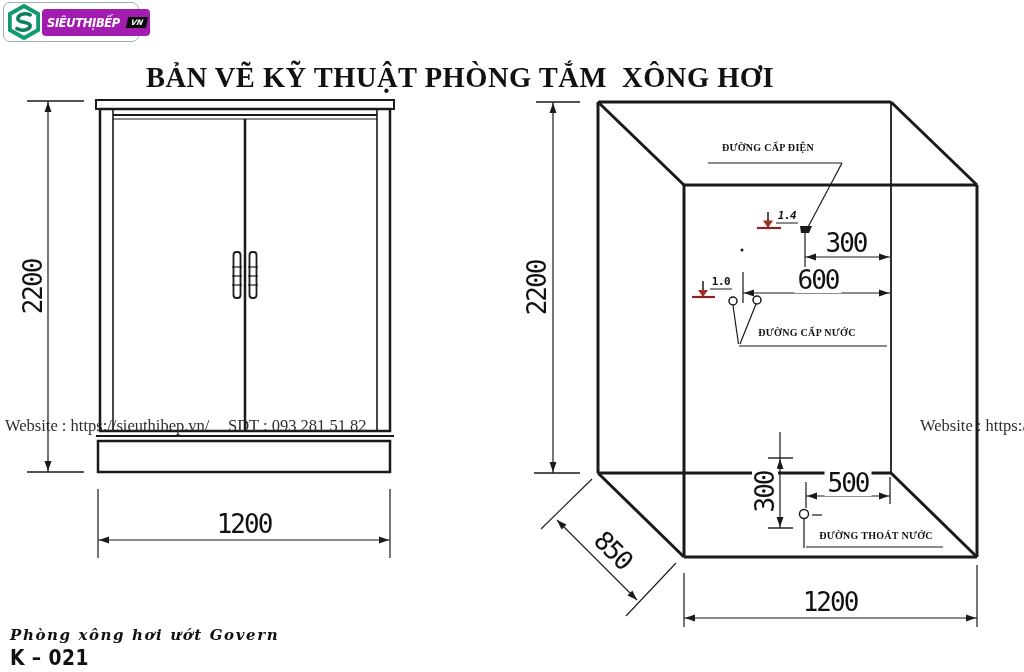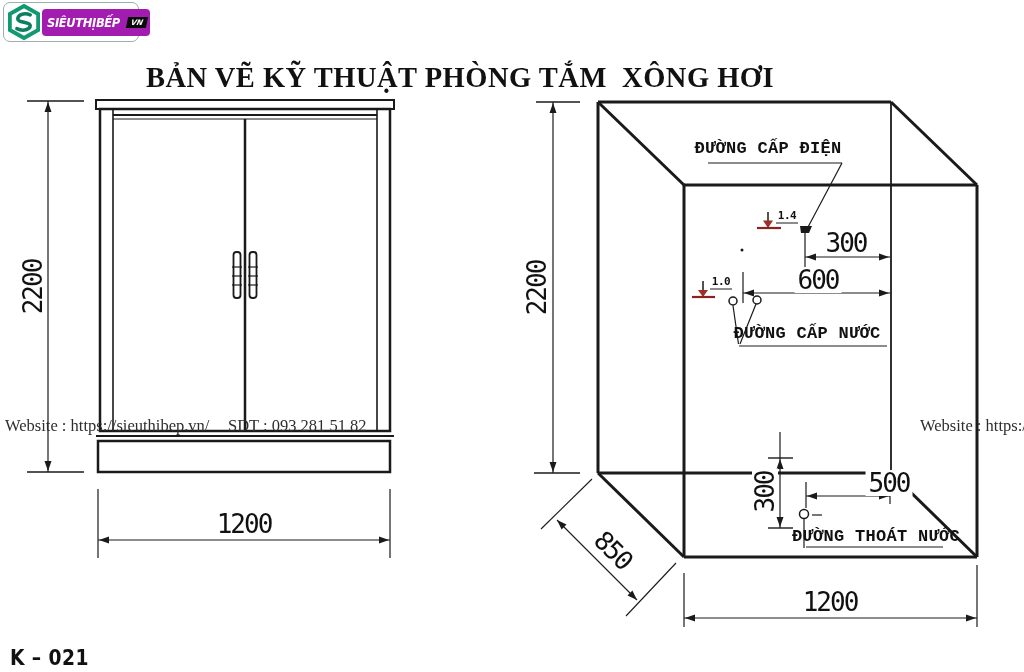--- a/index.html
+++ b/index.html
@@ -8,21 +8,21 @@
   svg{position:absolute;left:0;top:0;}
   .title{position:absolute;left:460px;top:59px;transform:translate(-50%,-50%);
          font-family:"Liberation Serif",serif;font-weight:bold;font-size:28.5px;
          letter-spacing:.5px;color:#111;white-space:pre;margin-top:19px;}
   .dim{position:absolute;font-family:"DejaVu Sans Mono",monospace;font-size:26px;
        letter-spacing:-2px;color:#111;transform:translate(-50%,-50%);white-space:nowrap;line-height:1;}
   .dim.v{transform:translate(-50%,-50%) rotate(-90deg);}
   .dim.d45{transform:translate(-50%,-50%) rotate(45deg);}
   .dim.sm{font-size:11px;font-weight:bold;letter-spacing:-.5px;}
   .dim.bg{background:#fff;padding:0 3px;}
-  .dlabel{position:absolute;font-family:Liberation Mono, monospace;font-weight:bold;font-size:17px;
+  .dlabel{position:absolute;font-family:Liberation Serif, serif;font-weight:bold;font-size:10px;
           letter-spacing:.3px;color:#111;transform:translate(-50%,-50%);white-space:nowrap;line-height:1;}
   .wm{position:absolute;top:381px;font-family:"Liberation Serif",serif;font-size:16.5px;
       line-height:18px;color:#2e2e2e;white-space:nowrap;margin-top:36px;}
   .product{position:absolute;left:10px;top:626px;font-family:"DejaVu Serif",serif;
            font-style:italic;font-weight:600;font-size:15px;letter-spacing:1.6px;color:#111;}
   .code{position:absolute;left:10px;top:645px;font-family:"DejaVu Sans",sans-serif;
         font-weight:bold;font-size:22px;letter-spacing:.5px;color:#111;
         transform:scaleX(.85);transform-origin:left top;}
   .logo{position:absolute;left:3px;top:2px;width:134px;height:38px;background:#fff;
         border:1.5px solid #9ab0ab;border-radius:7px;display:flex;align-items:center;gap:2px;}
@@ -159,35 +159,36 @@
   </svg>
 
   <div class="title">BẢN VẼ KỸ THUẬT PHÒNG TẮM  XÔNG HƠI</div>
 
   <span class="dim v" style="left:33px;top:287px;">2200</span>
   <span class="dim" style="left:244px;top:524px;">1200</span>
 
   <span class="dim v" style="left:537px;top:288px;">2200</span>
   <span class="dim" style="left:846px;top:243px;">300</span>
   <span class="dim bg" style="left:818px;top:280px;">600</span>
-  <span class="dim sm" style="left:787px;top:215px;">1.4</span>
+  <span class="dim sm" style="left:787px;top:215px;font-style:italic;">1.4</span>
   <span class="dim sm" style="left:721px;top:281px;text-align:center;">1.0</span>
   <span class="dim v bg" style="left:765px;top:492px;">300</span>
-  <span class="dim bg" style="left:848px;top:483px;margin-left:41px;">500</span>
+  <span class="dim bg" style="left:848px;top:483px;">500</span>
   <span class="dim d45" style="left:613px;top:550px;">850</span>
   <span class="dim" style="left:830px;top:602px;">1200</span>
 
   <span class="dlabel" style="left:768px;top:148px;">ĐƯỜNG CẤP ĐIỆN</span>
   <span class="dlabel" style="left:807px;top:333px;">ĐƯỜNG CẤP NƯỚC</span>
   <span class="dlabel" style="left:876px;top:536px;">ĐƯỜNG THOÁT NƯỚC</span>
 
   <span class="wm" style="left:5px;">Website : https://sieuthibep.vn/</span>
   <span class="wm" style="left:228px;">SDT : 093 281 51 82</span>
   <span class="wm" style="left:920px;">Website : https:/</span>
 
+  <div class="product">Phòng xông hơi ướt Govern</div>
   <div class="code">K – 021</div>
 
   <div class="logo">
     <svg width="32" height="36" viewBox="0 0 36 40" style="position:static;flex:0 0 auto;margin-left:4px;">
       <polygon points="18,2 34,11 34,29 18,38 2,29 2,11" fill="none" stroke="#119a72" stroke-width="4.5"></polygon>
       <path d="M25,12 C18,9 11,12 11,16.5 C11,21 25,19.5 25,24 C25,28.5 17,31 10,27.5" fill="none" stroke="#0d7f5e" stroke-width="4" stroke-linecap="round"></path>
     </svg>
     <div class="logo-plate">
       <span class="logo-brand">SIÊUTHỊBẾP</span>
       <span class="logo-tag">VN</span>

